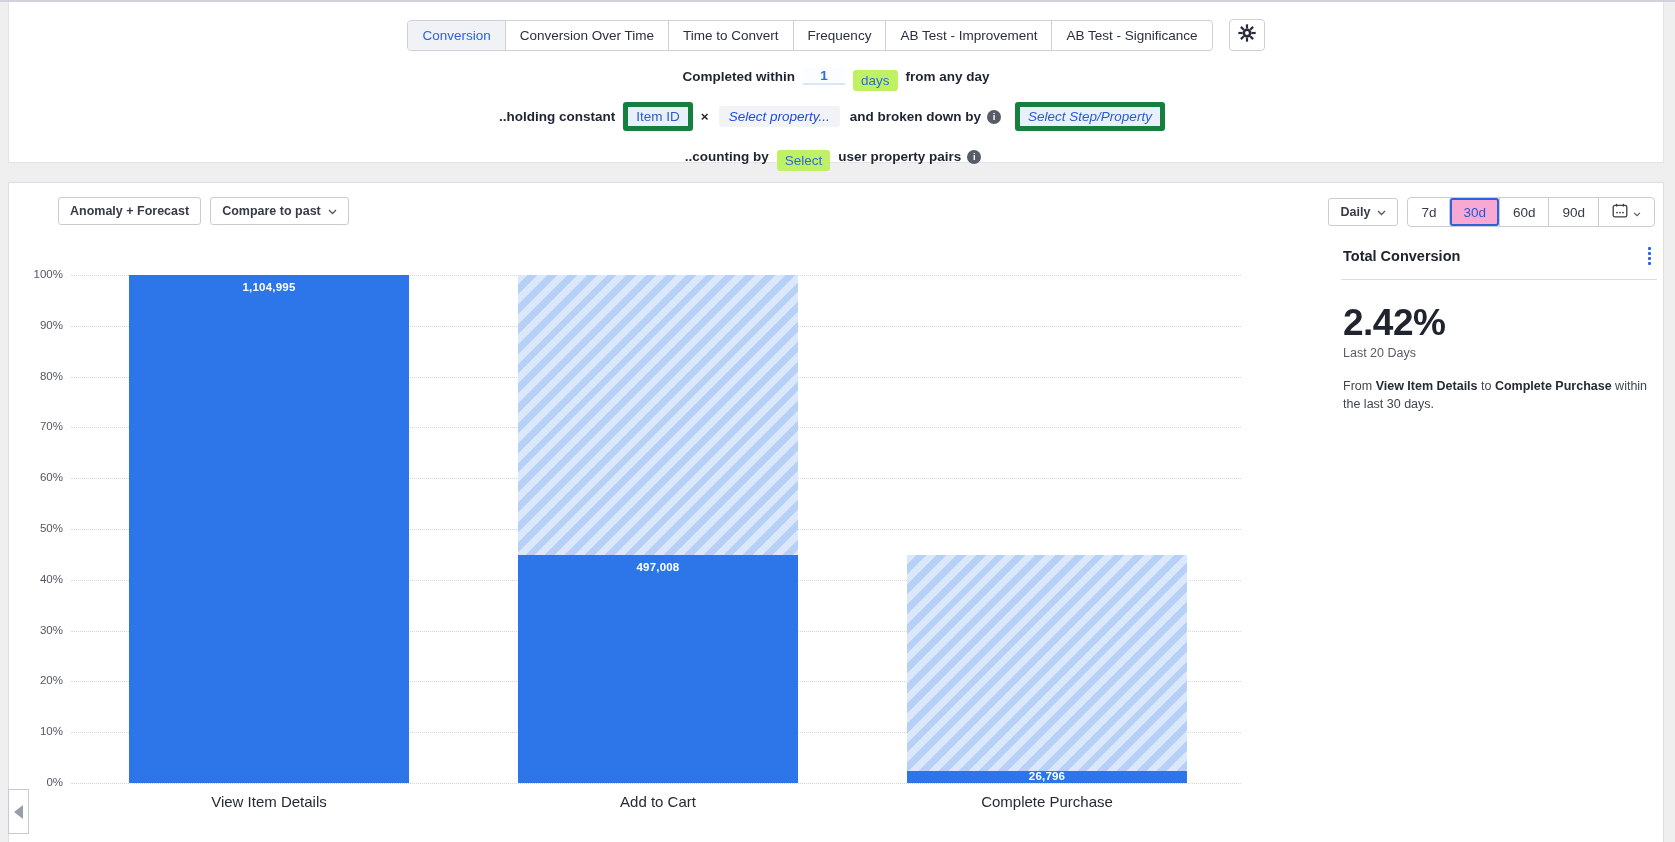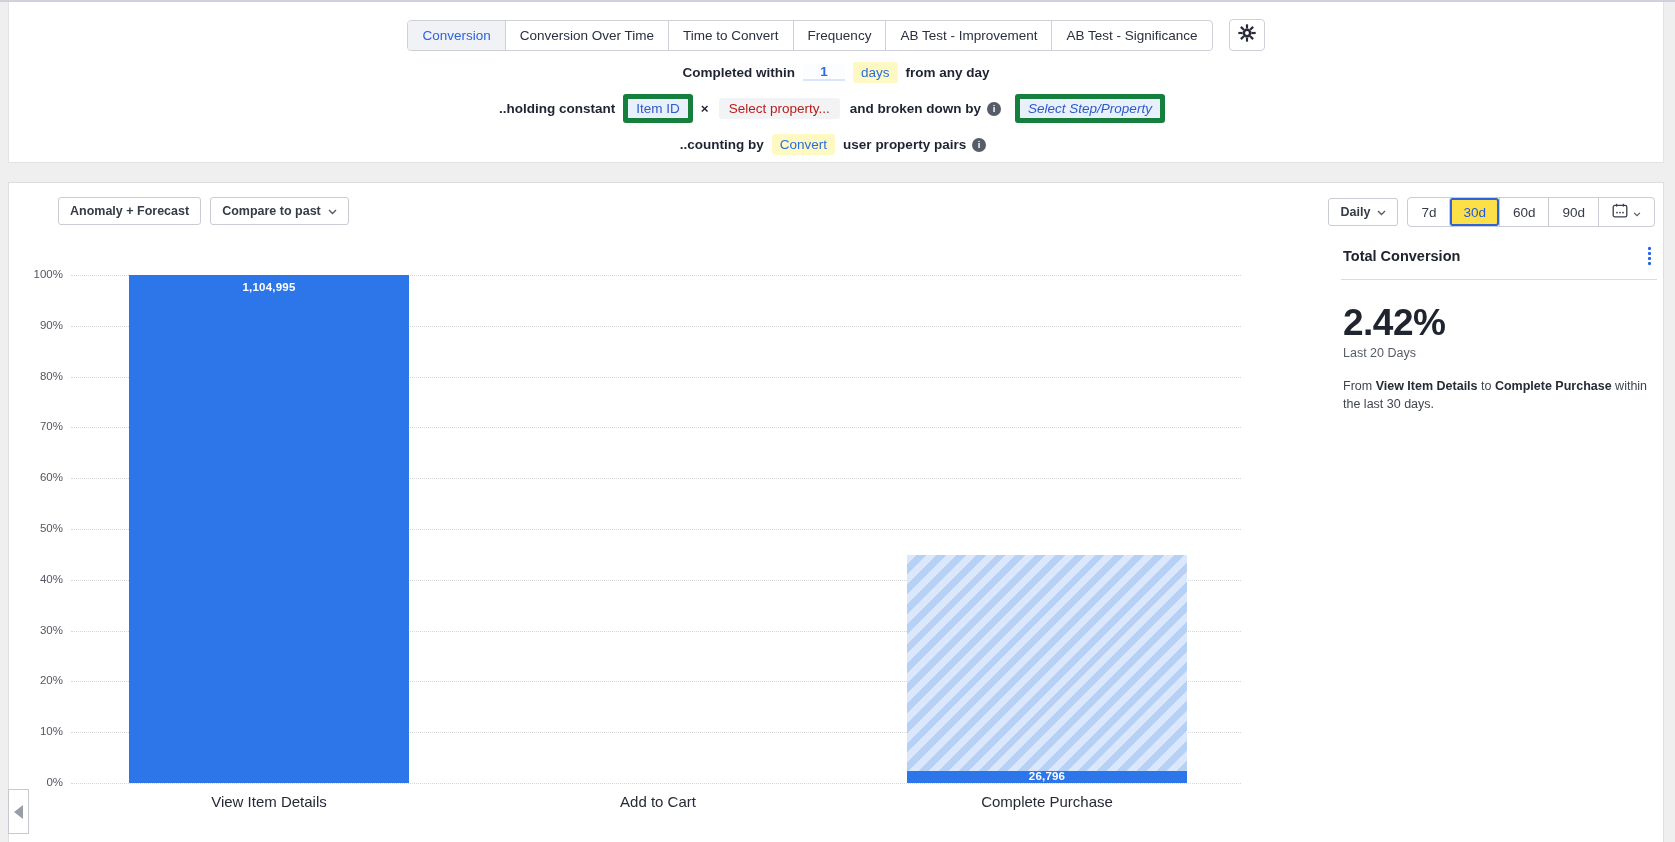--- a/index.html
+++ b/index.html
@@ -15,43 +15,43 @@
   .tab { padding:7px 14px; font-size:13.5px; color:#2b3040; cursor:pointer; border-left:1px solid #cdd0d6; white-space:nowrap; }
   .tab:first-child { border-left:none; }
   .tab.selected { color:#2c63e0; background:#f0f2f5; }
   .gear-btn { margin-left:16px; width:36px; height:32px; border:1px solid #cdd0d6; border-radius:4px;
     display:flex; align-items:center; justify-content:center; background:#fff; cursor:pointer; }
 
   .q-row { display:flex; justify-content:center; align-items:center; margin-top:11px; font-size:13.5px; font-weight:600; color:#1f2433; }
   .num-input { width:42px; text-align:center; border:none; border-bottom:2px solid #d8e5fb;
     color:#2b6ce0; font-size:13.5px; font-weight:600; background:#fcfdff; outline:none; margin:0 8px;
     font-family:"Liberation Sans","DejaVu Sans",sans-serif; }
-  .soft-drop { background:#fef9c3; color:#2b6ce0; font-weight:500; padding:3px 8px; border-radius:3px; margin-right:8px; cursor:pointer; }
+  .soft-drop { background:#bef264; color:#2b6ce0; font-weight:500; padding:3px 8px; border-radius:3px; margin-right:8px; cursor:pointer;margin-top:8px; }
   .chip-blue { background:#e8f0fc; border:5px solid #15803d; color:#2b5cc9; font-weight:500;
     padding:2px 8px; border-radius:3px; margin:0 8px; cursor:pointer; }
-  .chip-ghost { background:#f2f3f5; color:#b91c1c; font-weight:400;
+  .chip-ghost { background:#f2f3f5; color:#1d4ed8; font-style:italic; font-weight:400;
     padding:3px 10px; border-radius:3px; margin:0 10px; cursor:pointer; }
   .chip-blue.italic { font-style:italic; }
   .x-sep { font-weight:600; color:#1f2433; }
   .info-dot { display:inline-flex; width:14px; height:14px; border-radius:50%; background:#565c68;
     color:#fff; font-size:9.5px; font-weight:700; align-items:center; justify-content:center;
     margin:0 6px; font-style:normal; }
 
   
   .main-card { position:absolute; top:182px; left:8px; width:1656px; height:690px;
     background:#fff; border:1px solid #dcdee2; }
   .btn { display:inline-flex; align-items:center; gap:7px; border:1px solid #c9ccd2; border-radius:3px;
     background:#fff; padding:6px 11px; font-size:12.5px; font-weight:600; color:#363b47; cursor:pointer; white-space:nowrap; }
   .toolbar-left { position:absolute; top:14px; left:14px; display:flex; gap:9px;padding-left:35px; }
   .toolbar-right { position:absolute; top:14px; right:8px; display:flex; gap:9px; align-items:center; }
   .seg { display:flex; align-items:stretch; border:1px solid #c9ccd2; border-radius:4px; background:#fff; }
   .seg-cell { padding:5px 13px; font-size:13.5px; color:#363b47; border-left:1px solid #c9ccd2;
     display:flex; align-items:center; cursor:pointer;text-align:center; }
   .seg-cell:first-child { border-left:none; }
-  .seg-cell.selected { color:#2457d6; box-shadow:inset 0 0 0 2px #2e63da; border-radius:3px; background:#fde047; }
+  .seg-cell.selected { color:#2457d6; box-shadow:inset 0 0 0 2px #2e63da; border-radius:3px; background:#f9a8d4; }
   .chev { display:inline-block; }
 
   
   .plot { position:absolute; left:62px; top:92px; width:1170px; height:508px; }
   .gridline { position:absolute; left:0; width:1170px; border-top:1px dotted #d6d7da; }
   .ytick { position:absolute; left:-56px; width:48px; text-align:right; font-size:11.5px; color:#535762; }
   .bar { position:absolute; top:0; height:508px; width:280px; }
   .bar .solid { position:absolute; bottom:0; left:0; right:0; background:var(--bar-blue,#2c76e9); }
   .bar .hatch { position:absolute; left:0; right:0;
     background:repeating-linear-gradient(135deg, var(--hatch-light,#dbe7fb) 0 7px, var(--hatch-dark,#b7d0f5) 7px 14px); }
@@ -124,21 +124,21 @@
     <span class="chip-blue">Item ID</span>
     <span class="x-sep">×</span>
     <span class="chip-ghost">Select property...</span>
     <span>and broken down by</span>
     <span class="info-dot">i</span>
     <span class="chip-blue italic">Select Step/Property</span>
   </div>
 
   <div class="q-row">
     <span>..counting by</span>
-    <span class="soft-drop" style="margin-left:8px;">Convert</span>
+    <span class="soft-drop" style="margin-left:8px;">Select</span>
     <span>user property pairs</span>
     <span class="info-dot">i</span>
   </div>
 </div>
 
 <div class="main-card">
 
   <div class="toolbar-left">
     <button class="btn">Anomaly + Forecast</button>
     <button class="btn">
@@ -207,20 +207,25 @@
       <div class="gridline" style="top: 457.2px;"></div>
       <div class="ytick" style="top: 450.2px;">10%</div>
       <div class="gridline" style="top: 508px;"></div>
       <div class="ytick" style="top: 501px;">0%</div>
       <div class="xtick" style="left: 58px;">View Item Details</div>
       <div class="bar" style="left: 58px;">
         <div class="solid" style="height: 508px;"></div>
         <div class="value-label" style="top: 6px;">1,104,995</div>
       </div>
       <div class="xtick" style="left: 447px;">Add to Cart</div>
+      <div class="bar" style="left: 447px;">
+        <div class="hatch" style="bottom: 228.498px; height: 279.502px;"></div>
+        <div class="solid" style="height: 228.498px;"></div>
+        <div class="value-label" style="top: 285.502px;">497,008</div>
+      </div>
       <div class="xtick" style="left: 836px;">Complete Purchase</div>
       <div class="bar" style="left: 836px;">
         <div class="hatch" style="bottom: 12.2936px; height: 216.205px;"></div>
         <div class="solid" style="height: 12.2936px;"></div>
         <div class="value-label" style="bottom: 1px;">26,796</div>
       </div>
     </div>
 
   <div class="side-panel">
     <div class="sp-head">

